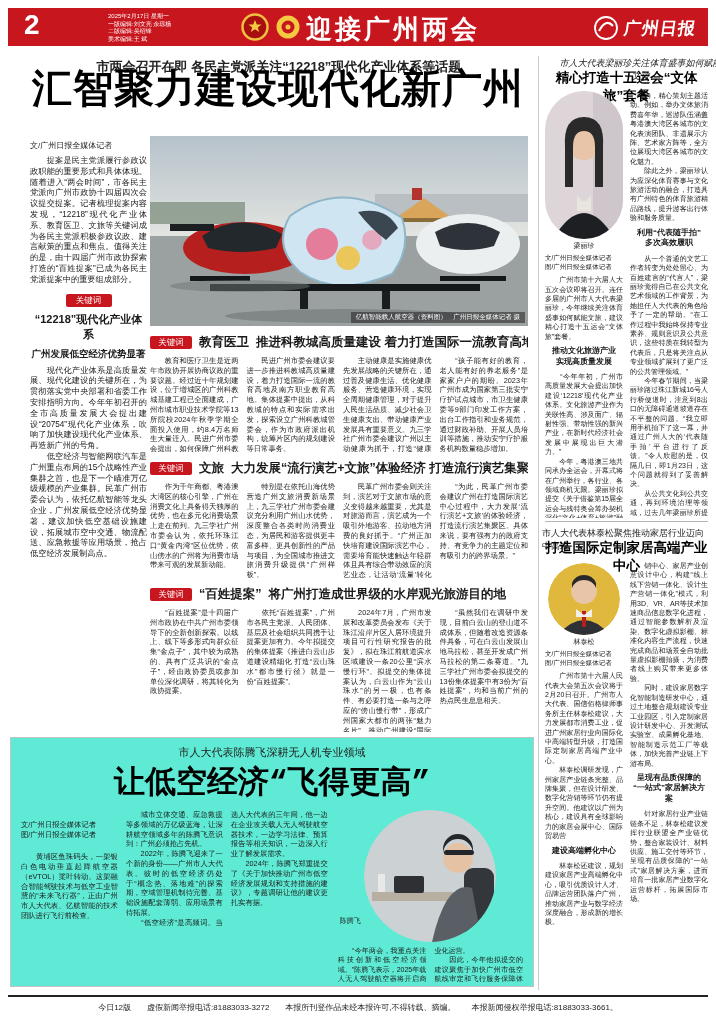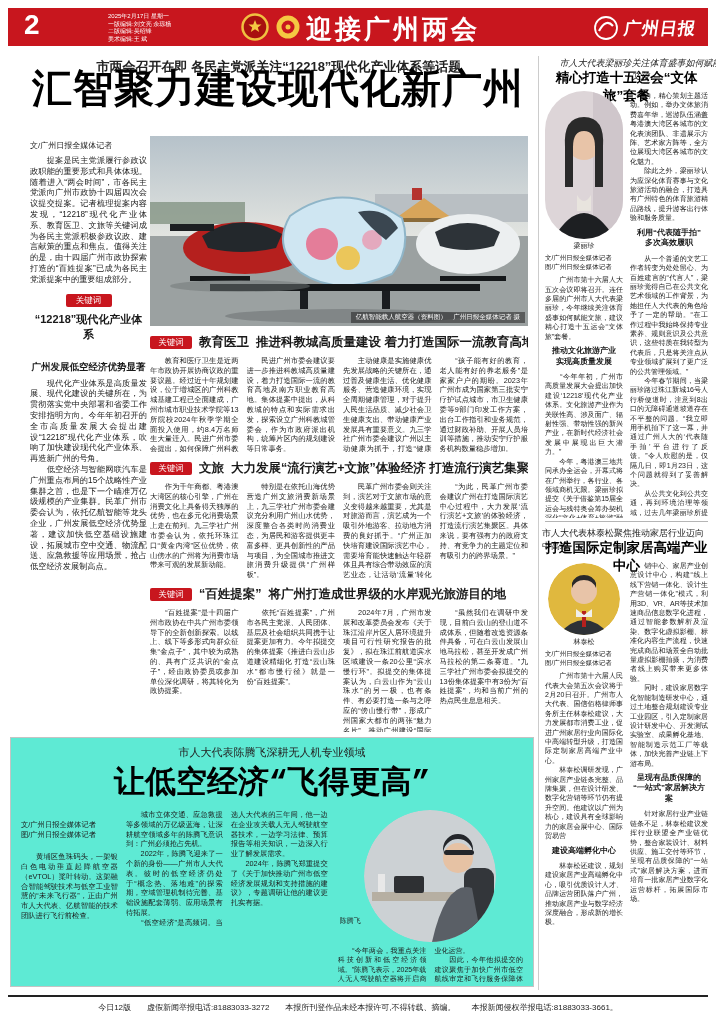--- a/index.html
+++ b/index.html
@@ -18,21 +18,21 @@
 
   
   .lead-kicker { left:30px; top:58px; width:498px; text-align:center; font-size:13px; font-weight:bold; color:#222; }
   .lead-headline { left:20px; top:61px; width:516px; text-align:center; font-size:40px; font-weight:900; letter-spacing:1px; color:#000; }
 
   
   .leftcol { left:30px; top:140px; width:117px; height:593px; overflow:hidden; }
   .byline { font-size:8px; color:#222; margin-bottom:5px; }
   .paras { font-size:8.2px; line-height:10.8px; text-align:justify; white-space:pre-line; }
   .badge { display:block; margin:8px auto 5px; width:46px; height:13px; background:#c8161e; color:#fff; font-size:8.5px; text-align:center; line-height:13px; border-radius:2px; }
-  .kw1-title { text-align:center; font-size:11px; font-weight:bold; margin:2px 0 19px; }
+  .kw1-title { text-align:center; font-size:11px; font-weight:bold; margin:2px 0 6px; }
   .kw1-sub { text-align:center; font-size:9.5px; font-weight:bold; margin-bottom:5px; }
 
   
   .photo-main { left:150px; top:136px; width:378px; height:190px; background:#aab4ba; overflow:hidden; }
   .photo-caption { position:absolute; right:3px; bottom:3px; background:rgba(35,35,35,.55); color:#fff; font-size:6.5px; padding:1px 5px; }
 
   
   .secrow { left:150px; width:378px; overflow:hidden; }
   #sec1 { top:334px; height:121px; }
   #sec2 { top:460px; height:121px; }
@@ -113,21 +113,21 @@
 
   <div class="abs lead-kicker">市两会召开在即  各民主党派关注“12218”现代化产业体系等话题</div>
   <h1 class="abs lead-headline">汇智聚力建设现代化新广州</h1>
 
   <div class="abs leftcol">
     <div class="byline">文/广州日报全媒体记者</div>
     <div class="paras">　　提案是民主党派履行参政议政职能的重要形式和具体体现。随着进入“两会时间”，市各民主党派向广州市政协十四届四次会议提交提案。记者梳理提案内容发现，“12218”现代化产业体系、教育医卫、文旅等关键词成为各民主党派积极参政议政、建言献策的重点和焦点。值得关注的是，由十四届广州市政协探索打造的“百姓提案”已成为各民主党派提案中的重要组成部分。</div>
     <span class="badge">关键词</span>
     <div class="kw1-title">“12218”现代化产业体系</div>
     <div class="kw1-sub">广州发展低空经济优势显著</div>
-    <div class="paras">　　现代化产业体系是高质量发展、现代化建设的关键所在，为贯彻落实党中央部署和省委工作安排指明方向。今年年初召开的全市高质量发展大会提出建设“12218”现代化产业体系，吹响了加快建设现代化产业体系、再造新广州的号角。
+    <div class="paras">　　现代化产业体系是高质量发展、现代化建设的关键所在，为贯彻落实党中央部署和省委工作安排指明方向。今年年初召开的全市高质量发展大会提出建设“20754”现代化产业体系，吹响了加快建设现代化产业体系、再造新广州的号角。
 　　低空经济与智能网联汽车是广州重点布局的15个战略性产业集群之首，也是下一个瞄准万亿级规模的产业集群。民革广州市委会认为，依托亿航智能等龙头企业，广州发展低空经济优势显著，建议加快低空基础设施建设，拓展城市空中交通、物流配送、应急救援等应用场景，抢占低空经济发展制高点。</div>
   </div>
 
   <figure class="abs photo-main">
     <svg width="378" height="190" viewBox="0 0 378 190">
       <defs>
         <linearGradient id="sky" x1="0" y1="0" x2="0" y2="1">
           <stop offset="0" stop-color="#b6c2ca"></stop>
             <stop offset="1" stop-color="#e2e4e0"></stop>
         </linearGradient>

